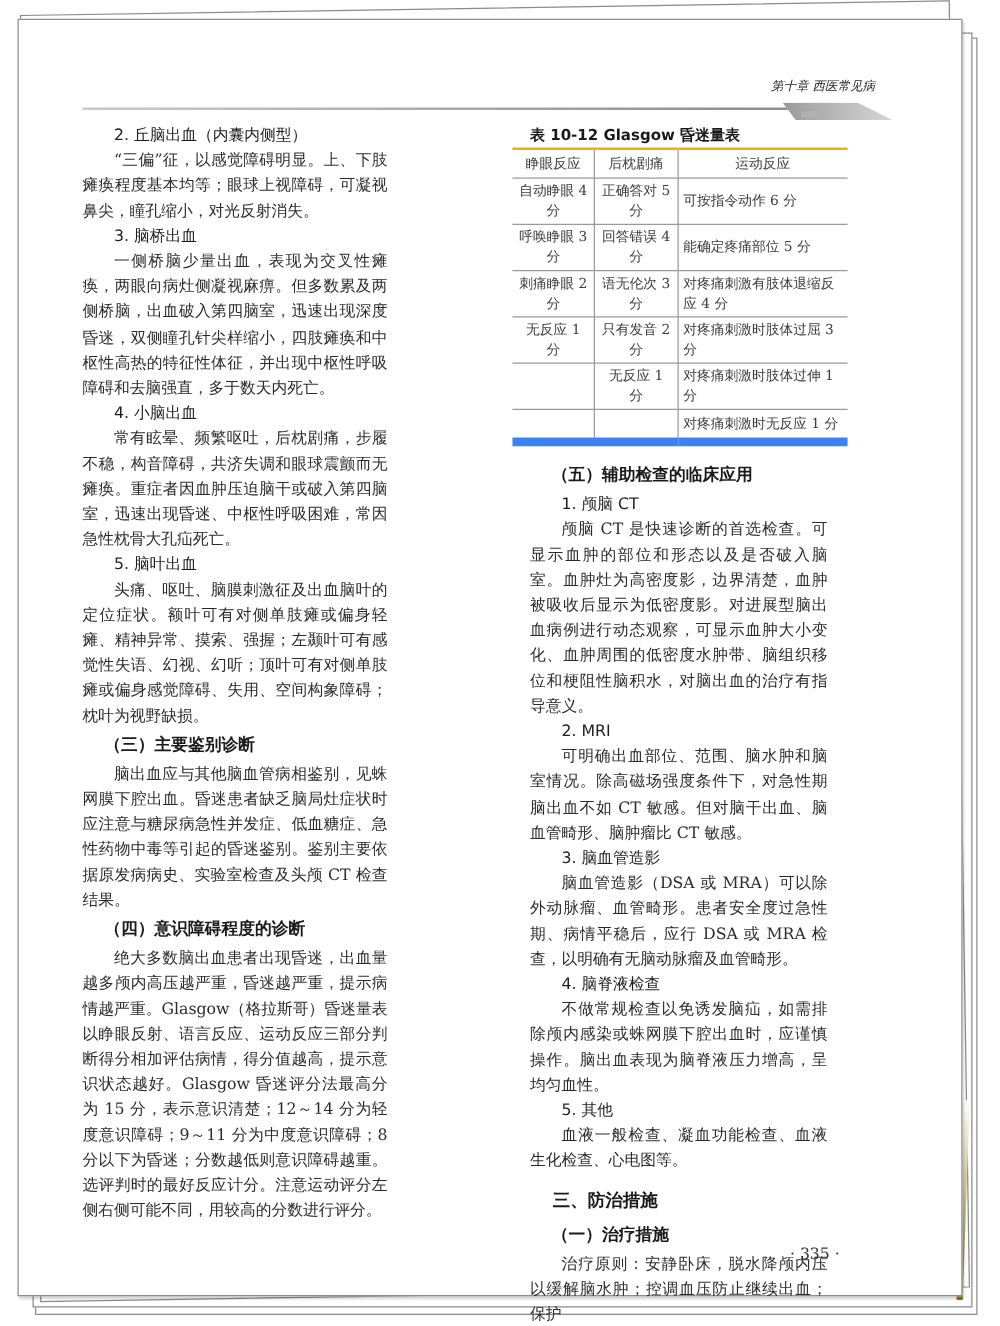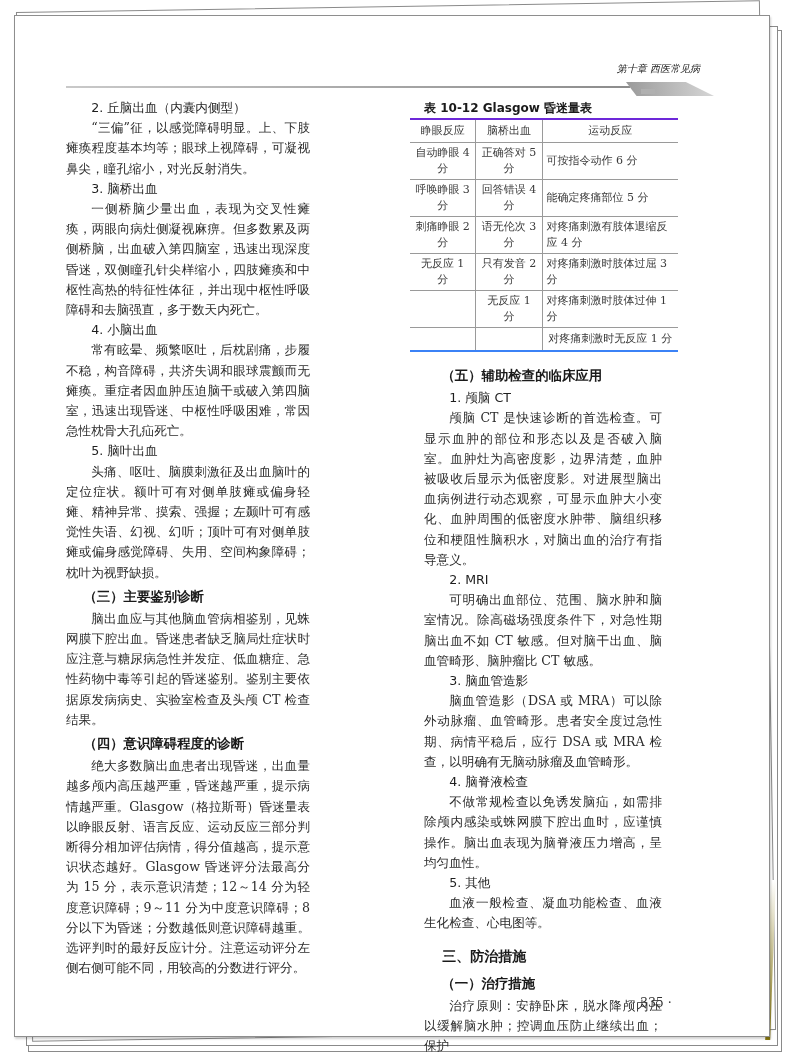--- a/index.html
+++ b/index.html
@@ -65,24 +65,24 @@
   .col .h2 { font-family:"DejaVu Sans","Liberation Sans",sans-serif; font-weight:bold; font-size:13.4px; padding-left:1.3em; margin:4px 0 2px; line-height:20px; color:#1a1a1a; }
   .col .h1 { font-family:"DejaVu Sans","Liberation Sans",sans-serif; font-weight:bold; font-size:14px; padding-left:1.3em; margin:12px 0 8px; line-height:20px; color:#1a1a1a; }
 
   .tbl-caption {
     font-family:"DejaVu Sans","Liberation Sans",sans-serif; font-size:12px; text-align:center;
     margin:0 0 6px; color:#1a1a1a; font-weight:bold;
   }
   table.gcs { border-collapse:collapse; width:268px; margin-left:-14px; font-size:11px; line-height:16px; color:#3a3a3a; }
   table.gcs th, table.gcs td { border:1px solid #9a9a9a; border-left:none; border-right:1px solid #9a9a9a; padding:2px 4px; vertical-align:middle; }
   table.gcs th:last-child, table.gcs td:last-child { border-right:none; text-align:center; }
-  table.gcs th { font-weight:normal; text-align:center; height:18px; border-top:2px solid #6d28d9; }
+  table.gcs th { font-weight:normal; text-align:center; height:18px; border-top:2px solid #eab308; }
   table.gcs td { text-align:center; height:18px; }
   table.gcs td.lft { text-align:left; }
-  table.gcs tr:last-child td { border-bottom:2px solid #3b82f6;text-align:center; }
+  table.gcs tr:last-child td { border-bottom:7px solid #3b82f6; }
 
   .page-num { position:absolute; left:632px; top:995px; font-size:12.5px; color:#333; }
 </style>
 </head>
 <body>
 
 <div class="stack">
   <div class="sheet sheet-back3"></div>
   <div class="sheet sheet-back2"></div>
   <div class="sheet sheet-back1"></div>
@@ -112,21 +112,21 @@
     <p class="h2">（四）意识障碍程度的诊断</p>
     <p class="ind">绝大多数脑出血患者出现昏迷，出血量越多颅内高压越严重，昏迷越严重，提示病情越严重。Glasgow（格拉斯哥）昏迷量表以睁眼反射、语言反应、运动反应三部分判断得分相加评估病情，得分值越高，提示意识状态越好。Glasgow 昏迷评分法最高分为 15 分，表示意识清楚；12～14 分为轻度意识障碍；9～11 分为中度意识障碍；8 分以下为昏迷；分数越低则意识障碍越重。选评判时的最好反应计分。注意运动评分左侧右侧可能不同，用较高的分数进行评分。</p>
   </div>
 
   <div class="col col-right">
     <p class="tbl-caption">表 10-12   Glasgow 昏迷量表</p>
     <table class="gcs">
       <thead>
         <tr>
           <th>睁眼反应</th>
-          <th>脑桥出血</th>
+          <th>后枕剧痛</th>
           <th>运动反应</th>
         </tr>
       </thead>
       <tbody>
         <tr>
           <td>自动睁眼 4 分</td>
           <td>正确答对 5 分</td>
           <td class="lft">可按指令动作 6 分</td>
         </tr>
         <tr>

